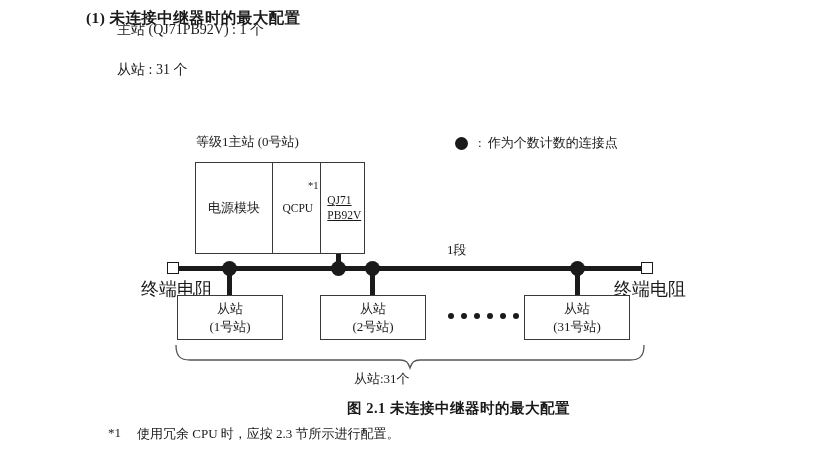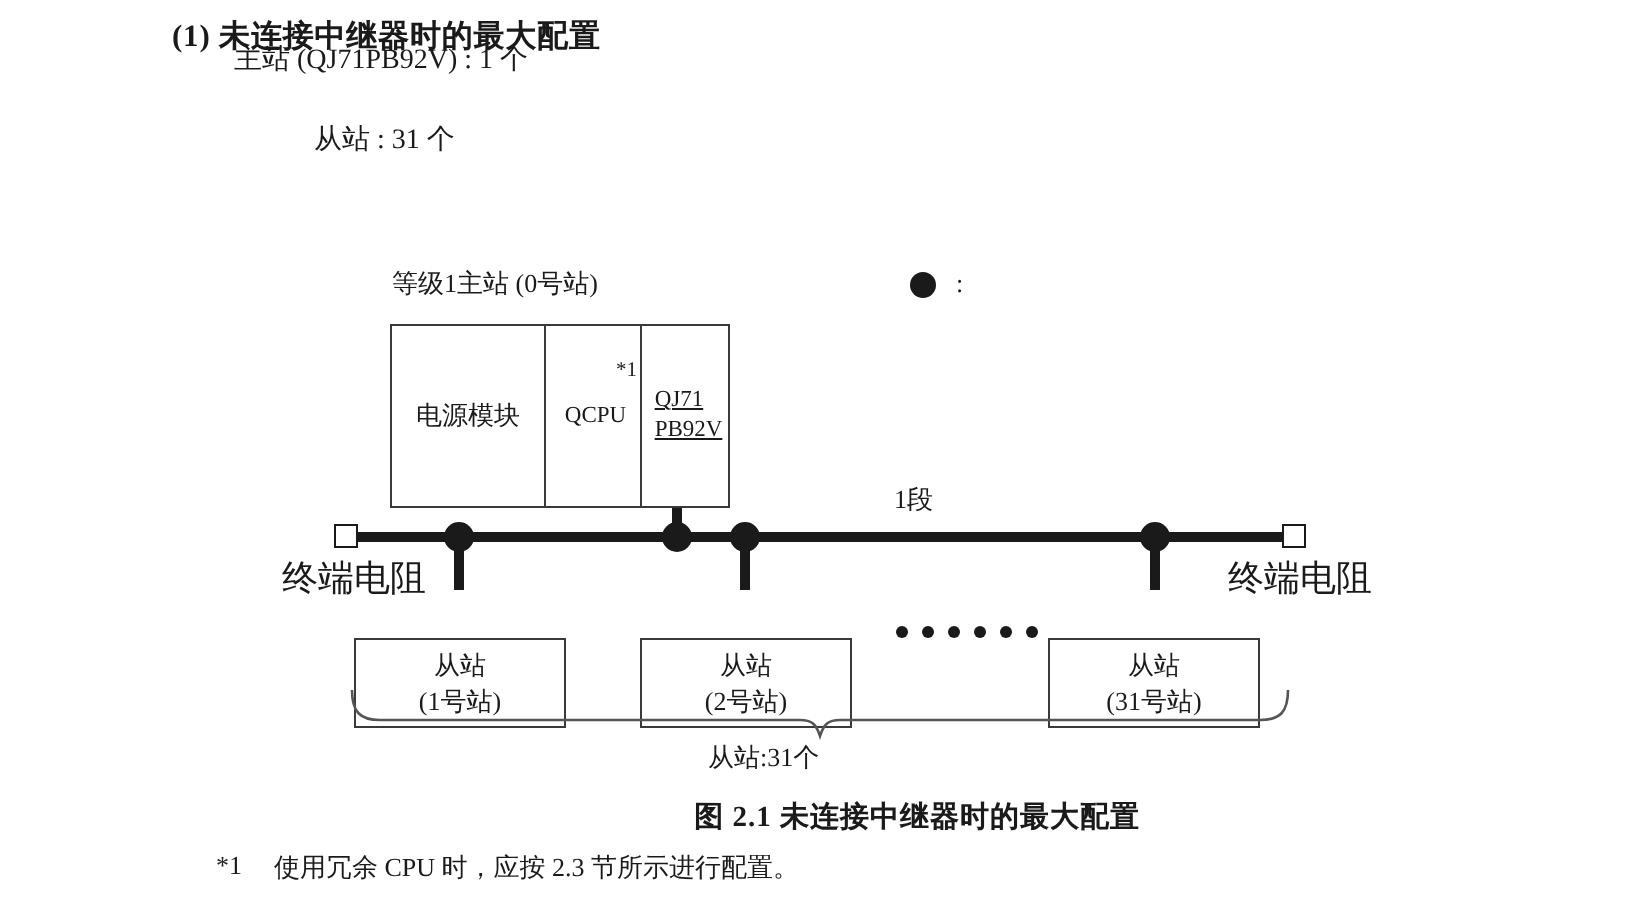--- a/index.html
+++ b/index.html
@@ -27,21 +27,20 @@
   }
   #spec-line-master {
     left: 117px; top: 21px;
     font-size: 14px;
     white-space: nowrap;
   }
   #spec-line-slave {
     left: 117px; top: 61px;
     font-size: 14px;
     white-space: nowrap;
-    margin-left: 40px;
   }
 
   
   #legend {
     left: 455px; top: 134px;
     display: flex;
     align-items: center;
     white-space: nowrap;
     font-size: 13px;
   }
@@ -175,21 +174,20 @@
     border: 1.4px solid #3a3a3a;
     box-sizing: border-box;
     background: #fff;
     display: flex;
     flex-direction: column;
     align-items: center;
     justify-content: center;
     font-size: 13px;
     line-height: 1.32;
     top: 295px;
-    margin-top: 24px;
   }
   #slave-box-1  { left: 177px; }
   #slave-box-2  { left: 320px; }
   #slave-box-31 { left: 524px; }
 
   
   #ellipsis-dots {
     left: 448px; top: 313px;
     display: flex;
     gap: 7px;
@@ -230,20 +228,21 @@
 
 <div class="abs" id="section-heading">(1) 未连接中继器时的最大配置</div>
 
 <div class="abs" id="spec-line-master">主站 (QJ71PB92V) : 1 个</div>
 
 <div class="abs" id="spec-line-slave">从站 : 31 个</div>
 
 <div class="abs" id="legend">
   <span class="legend-dot"></span>
   <span class="legend-colon">:</span>
+  <span>作为个数计数的连接点</span>
 </div>
 
 <div class="abs" id="diagram">
 
   <div class="abs" id="master-label">等级1主站 (0号站)</div>
 
   <div class="abs" id="master-rack">
     <div class="slot" id="slot-power">电源模块</div>
     <div class="slot" id="slot-qcpu">
       <span>QCPU</span>

